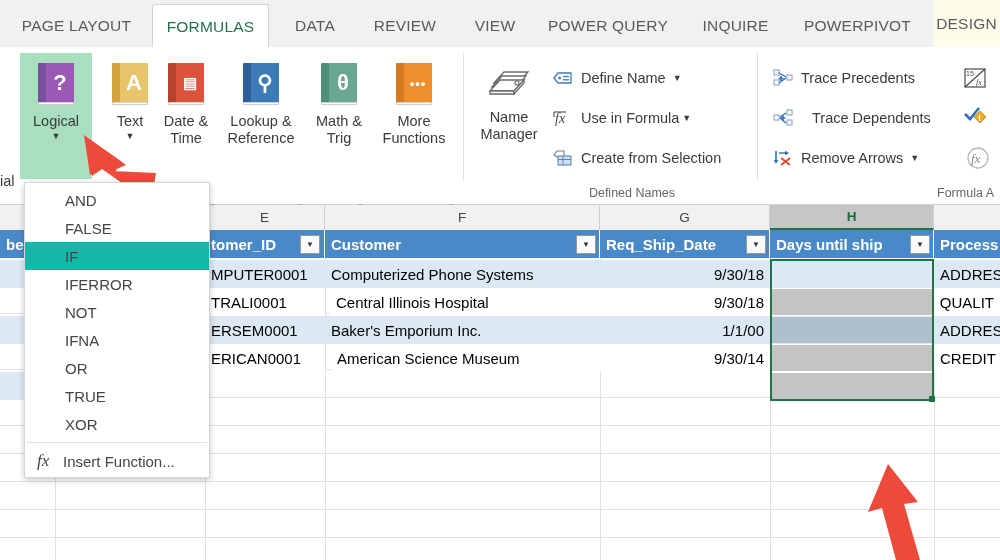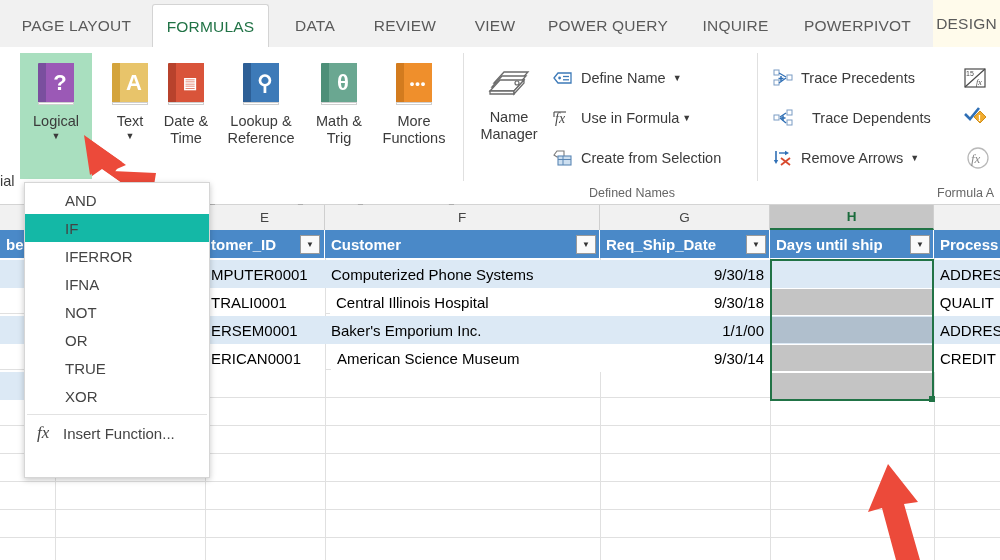--- a/index.html
+++ b/index.html
@@ -515,31 +515,34 @@
     <div class="selcol" style="left:772px;top:168px;width:160px;height:26px;"></div>
 
     <div class="selbox" style="left:770px;top:54px;width:164px;height:142px;"></div>
     <div class="selhandle" style="left:929px;top:191px;"></div>
   </div>
 
   <div class="menu">
     <div class="menu-item">
         <span>AND</span>
       </div>
+    <div class="menu-item">
+        <span>FALSE</span>
+      </div>
     <div class="menu-item hl">
         <span>IF</span>
       </div>
     <div class="menu-item">
         <span>IFERROR</span>
       </div>
     <div class="menu-item">
+        <span>NOT</span>
+      </div>
+    <div class="menu-item">
         <span>IFNA</span>
-      </div>
-    <div class="menu-item">
-        <span>NOT</span>
       </div>
     <div class="menu-item">
         <span>OR</span>
       </div>
     <div class="menu-item">
         <span>TRUE</span>
       </div>
     <div class="menu-item">
         <span>XOR</span>
       </div>

